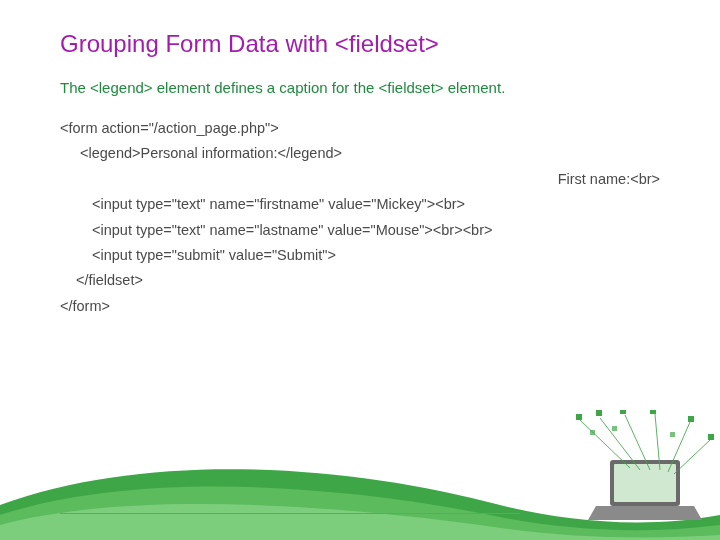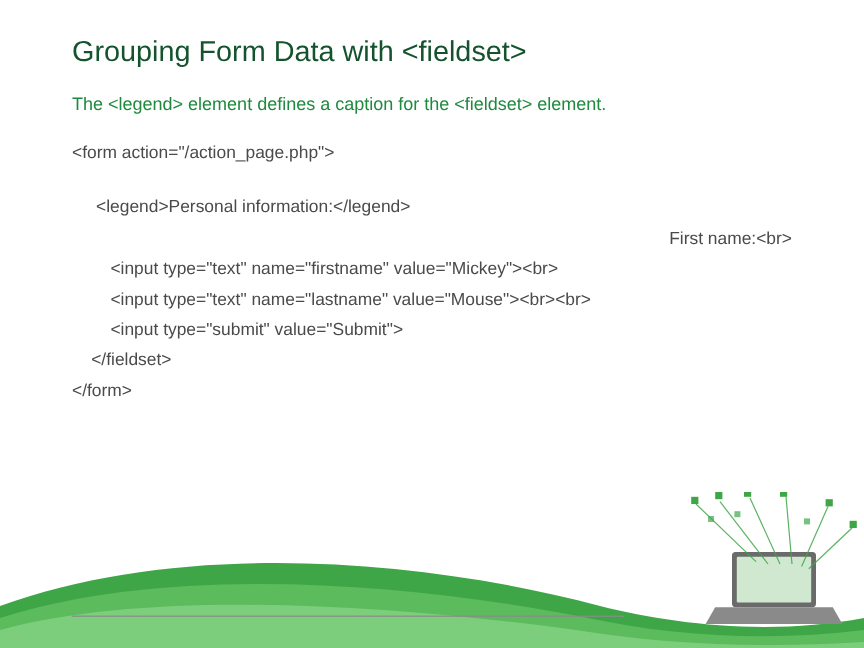--- a/index.html
+++ b/index.html
@@ -12,39 +12,39 @@
     overflow: hidden;
   }
   .content {
     padding: 30px 60px 0 60px;
     position: relative;
     z-index: 2;
   }
   .title {
     font-size: 24px;
     font-weight: normal;
-    color: #14532d;
+    color: #a21caf;
     margin-bottom: 18px;
   }
   .desc {
     font-size: 15px;
     color: #1f8a3e;
     line-height: 1.6;
     margin-bottom: 4px;
   }
   .code {
     margin-top: 16px;
     font-size: 14.5px;
     color: #4a4a4a;
     line-height: 1.75;
     font-family: Arial, Helvetica, sans-serif;
   }
   .code .l1 { padding-left: 0; }
   .code .l2 { padding-left: 16px; }
-  .code .l3 { padding-left: 20px; margin-top: 20px; }
+  .code .l3 { padding-left: 20px; }
   .code .l4 { padding-left: 18px; text-align: right; }
   .code .l5 { padding-left: 32px; }
   .code .l6 { padding-left: 34px; }
   .footer-area {
     position: absolute;
     bottom: 0;
     left: 0;
     width: 720px;
     height: 130px;
     z-index: 1;

